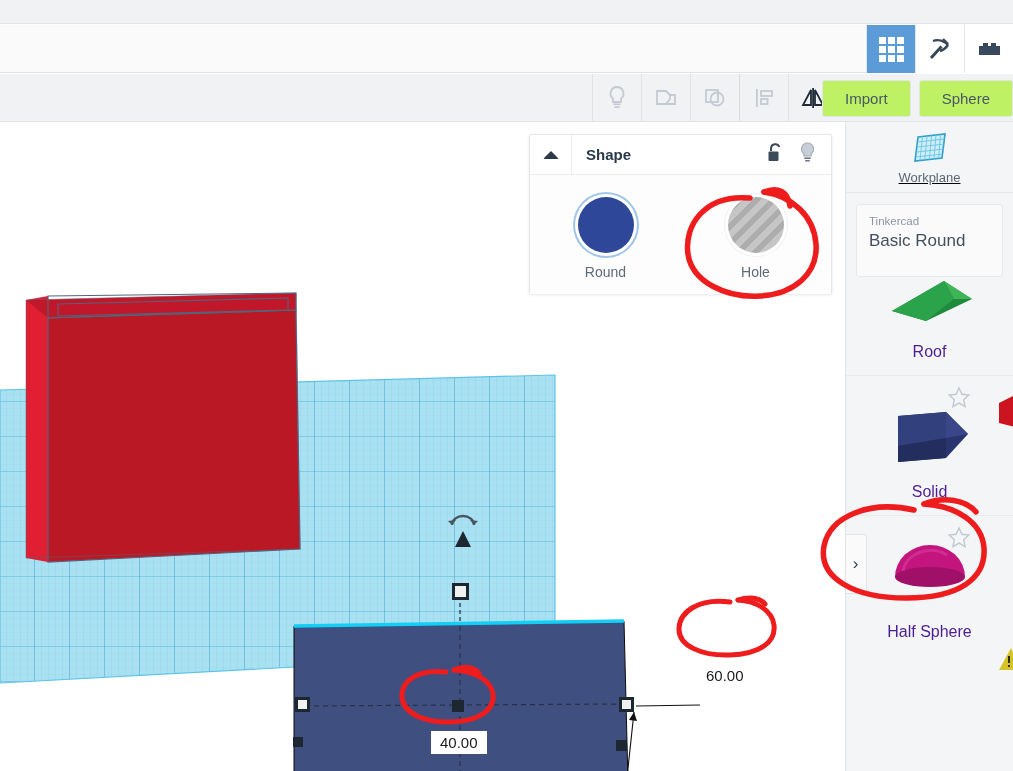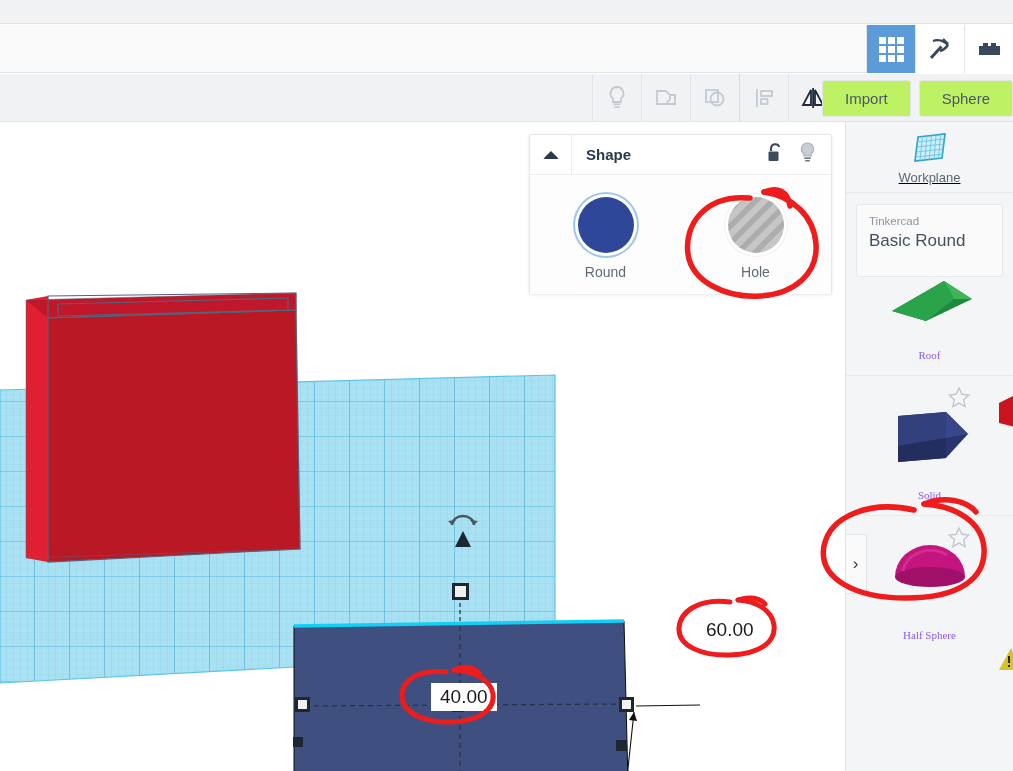--- a/index.html
+++ b/index.html
@@ -138,43 +138,44 @@
   .shape-tile {
     position: relative; height: 140px;
     display: flex; flex-direction: column; align-items: center;
     justify-content: flex-end; padding-bottom: 14px; cursor: pointer;
     border-top: 1px solid #e8eaec;
   }
   .shape-tile .thumb {
     position: absolute; left: 0; right: 0; top: 14px; height: 92px;
     display: flex; align-items: center; justify-content: center;
   }
-  .shape-tile .name { font-size: 11px; color: #8b5cf6; font-family: Liberation Serif, serif; }
+  .shape-tile .name { font-size: 16px; color: #4c1d95; }
   .fav-star { position: absolute; right: 42px; top: 10px; }
 
   
   .peek { position: absolute; right: -8px; pointer-events: none; }
 
   
   .side-chevron {
     position: absolute; left: -1px; top: 412px; width: 22px; height: 60px;
     background: #fafafa; border: 1px solid #e2e5e8; border-left: none;
     border-radius: 0 3px 3px 0;
     display: flex; align-items: center; justify-content: center;
     font-size: 17px; color: #33404f; cursor: pointer;
   }
 
   
   .ink { position: absolute; pointer-events: none; }
 
   
   .dim-chip {
     position: absolute; background: #ffffff; color: #1b1b1b;
-    font-size: 19px; padding: 3px 9px; white-space: nowrap;
+    font-size: 15px; padding: 3px 9px; white-space: nowrap;
     font-family: "Liberation Sans", sans-serif;
+    margin-top: 48px;
   }
 </style>
 </head>
 <body>
 
 <div id="app">
 
   <div class="topbar-1"></div>
   <div class="topbar-2"></div>
 

